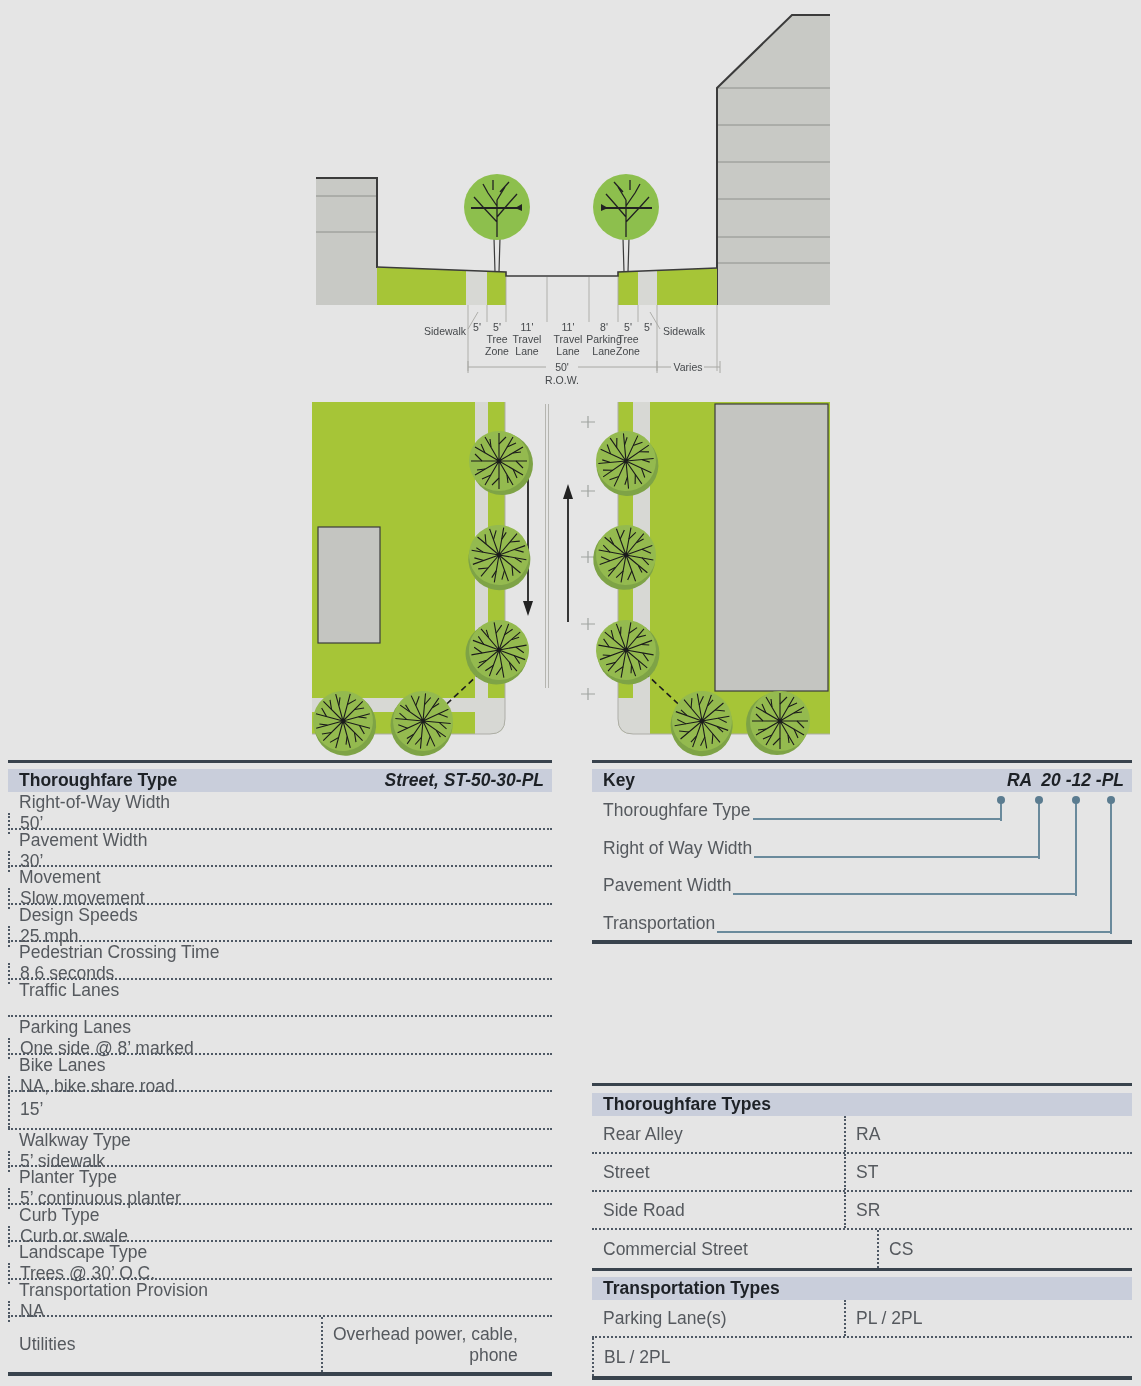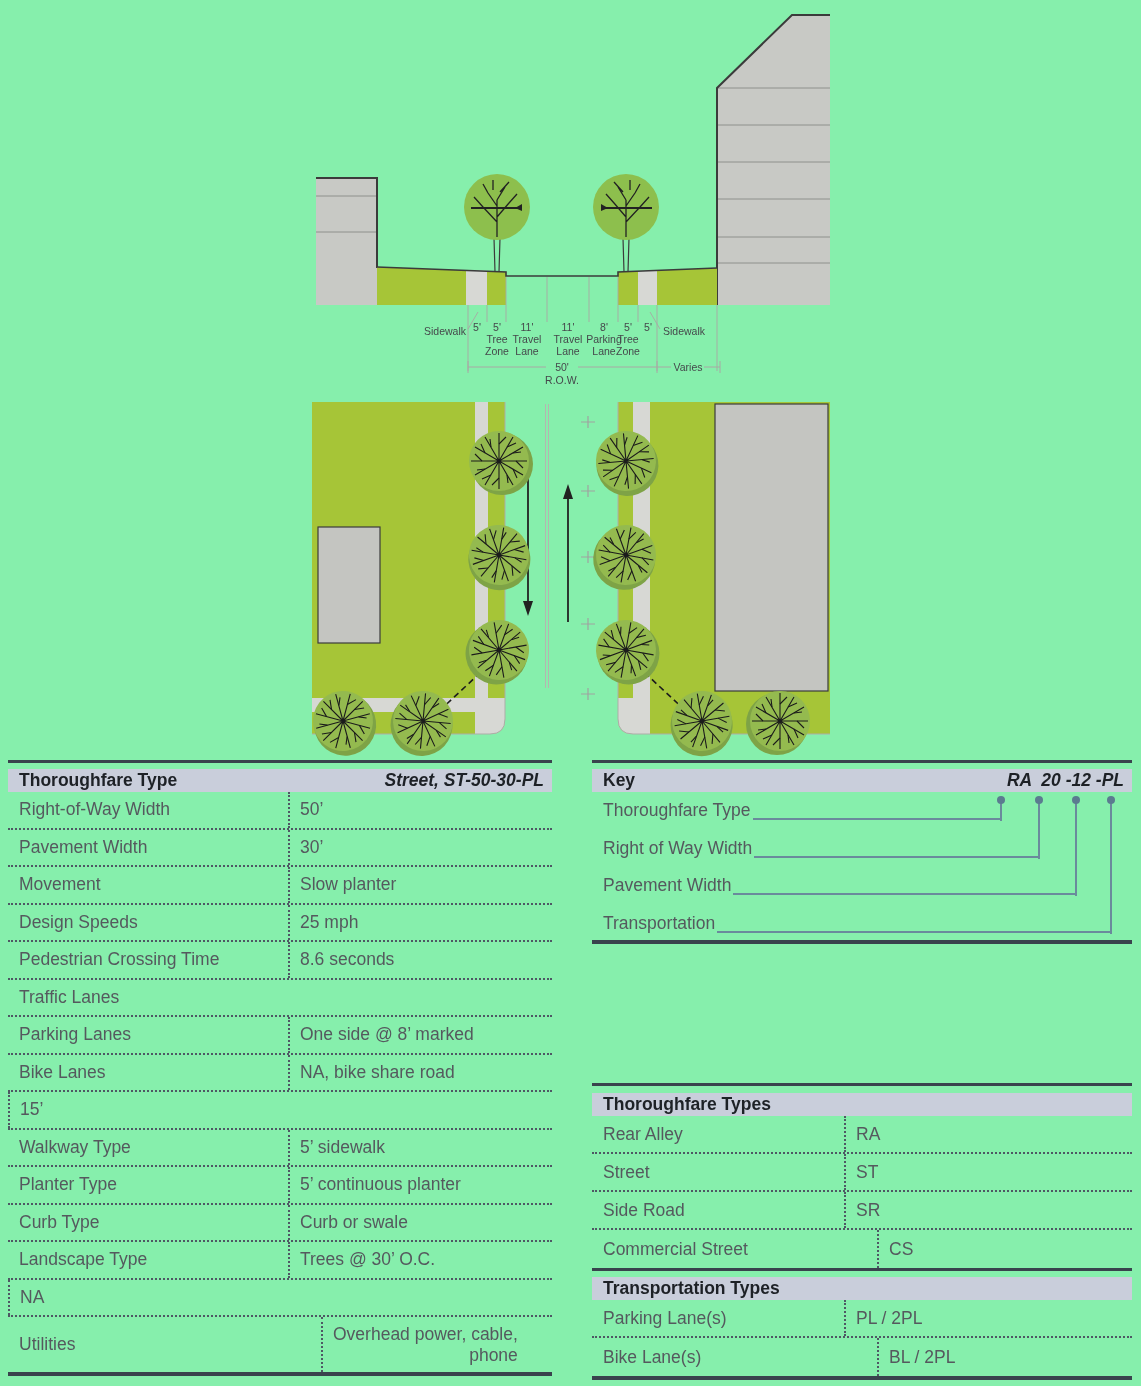--- a/index.html
+++ b/index.html
@@ -1,31 +1,31 @@
 <!DOCTYPE html>
 <html><head>
 <meta charset="utf-8">
 <style>
   html,body { margin:0; padding:0; background:#fff; }
-  .page { position:relative; width:1141px; height:1386px; background:#86efac;
+  .page { position:relative; width:1141px; height:1386px; background:#e5e5e5;
           font-family:"Liberation Sans", sans-serif; overflow:hidden; }
   svg text { font-family:"Liberation Sans", sans-serif; }
   .st   { font-size:10.5px; fill:#45484b; }
   .stm  { text-anchor:middle; }
 
   .tbl { position:absolute; box-sizing:border-box; }
   .topline { height:3px; background:#39434d; }
   .gap6 { height:6px; } .gap7 { height:7px; }
   .thead { height:23px; background:#c9cedb; display:flex; justify-content:space-between;
            align-items:center; font-weight:bold; font-size:17.5px; color:#1d2126;
            padding:0 8px 0 11px; box-sizing:border-box; }
   .thead .hv { white-space:pre;font-style:italic; }
   .row { display:flex; border-bottom:2px dotted #4e5864; box-sizing:border-box; }
   .row.last { border-bottom:none;gap:33px; }
-  .r37 { height:37.5px; } .r38 { height:38px; } .r55 { height:55px;text-align:right; }
+  .r37 { height:37.5px;flex-direction:column; } .r38 { height:38px; } .r55 { height:55px;text-align:right; }
   .cell-l { width:280px; padding-left:11px; display:flex; align-items:center;
             font-size:17.5px; color:#55595e; box-sizing:border-box; }
   .cell-v { flex:1; border-left:2px dotted #4e5864; padding-left:10px; display:flex;
             align-items:center; font-size:17.5px; color:#55595e; white-space:pre-line;
             box-sizing:border-box; }
   .w252 { width:252px; }
   .botline { height:4px; background:#39434d; }
   .botline3 { height:3px; background:#39434d; }
 
   .key-body { position:relative; height:148px; }
@@ -190,21 +190,21 @@
     <div class="row r37">
       <div class="cell-l">Right-of-Way Width</div>
       <div class="cell-v">50’</div>
     </div>
     <div class="row r37">
       <div class="cell-l">Pavement Width</div>
       <div class="cell-v">30’</div>
     </div>
     <div class="row r37">
       <div class="cell-l">Movement</div>
-      <div class="cell-v">Slow planter</div>
+      <div class="cell-v">Slow movement</div>
     </div>
     <div class="row r37">
       <div class="cell-l">Design Speeds</div>
       <div class="cell-v">25 mph</div>
     </div>
     <div class="row r37">
       <div class="cell-l">Pedestrian Crossing Time</div>
       <div class="cell-v">8.6 seconds</div>
     </div>
     <div class="row r37">
@@ -231,20 +231,21 @@
     </div>
     <div class="row r37">
       <div class="cell-l">Curb Type</div>
       <div class="cell-v">Curb or swale</div>
     </div>
     <div class="row r37">
       <div class="cell-l">Landscape Type</div>
       <div class="cell-v">Trees @ 30’ O.C.</div>
     </div>
     <div class="row r37">
+      <div class="cell-l">Transportation Provision</div>
       <div class="cell-v">NA</div>
     </div>
     <div class="row r55 last">
       <div class="cell-l">Utilities</div>
       <div class="cell-v">Overhead power, cable,
 phone</div>
     </div>
     <div class="botline"></div>
   </div>
 
@@ -310,19 +311,18 @@
 
   <div class="tbl" style="left:592px; top:1277px; width:540px;">
     <div class="thead">
       <span>Transportation Types</span>
     </div>
     <div class="row r38">
       <div class="cell-l w252">Parking Lane(s)</div>
       <div class="cell-v">PL / 2PL</div>
     </div>
     <div class="row r38 last">
-      <div class="cell-l w252">Bike Lane(s)</div>
       <div class="cell-v">BL / 2PL</div>
     </div>
     <div class="botline"></div>
   </div>
 
 </div>
 
 </body></html>

